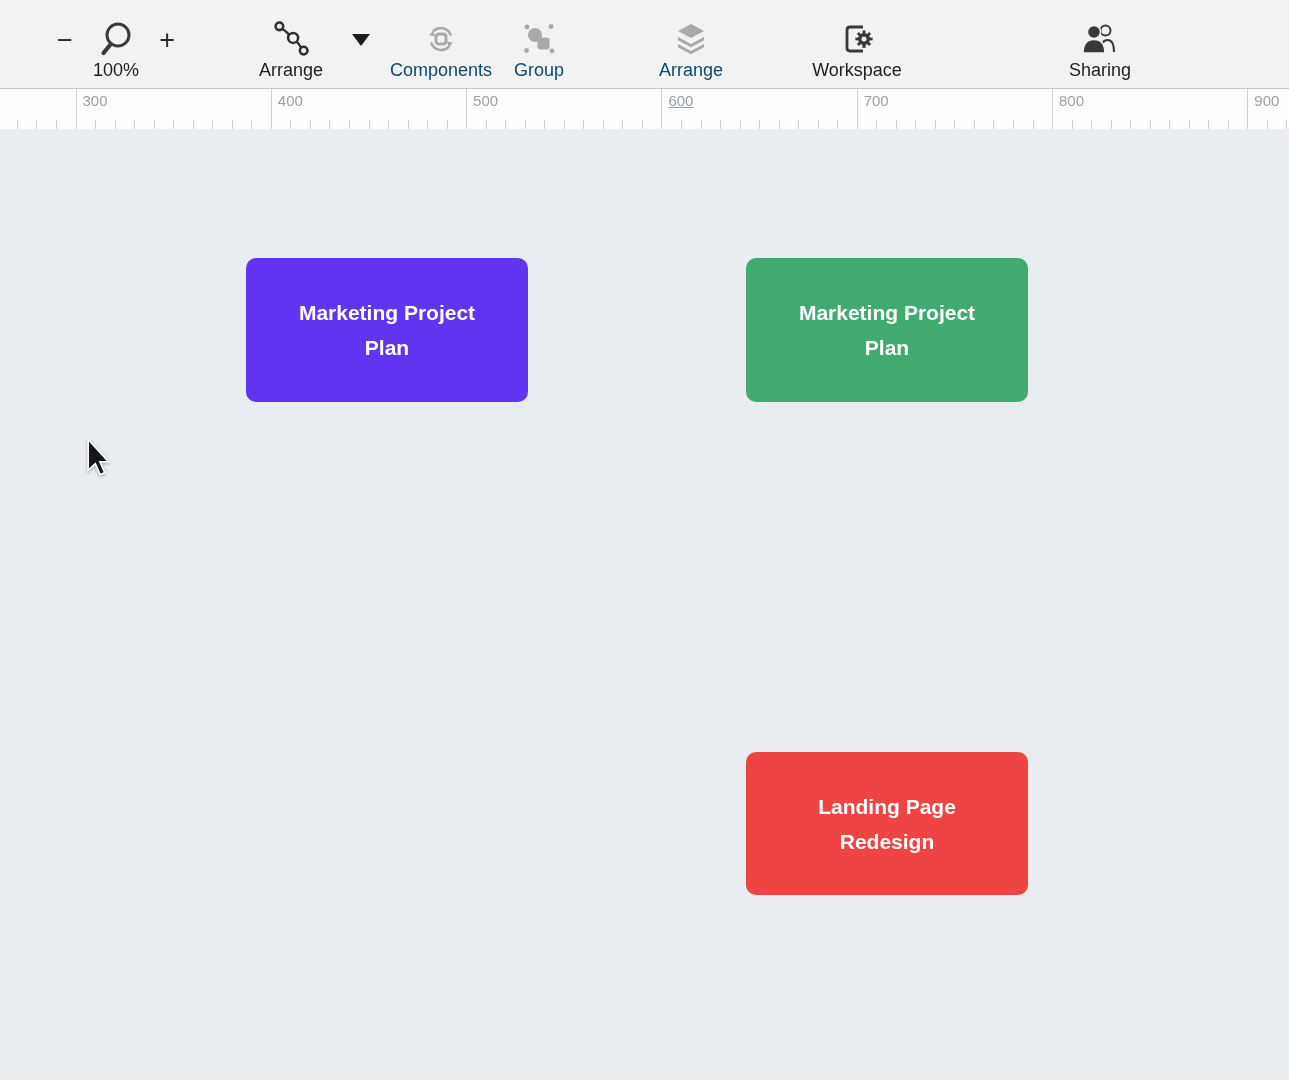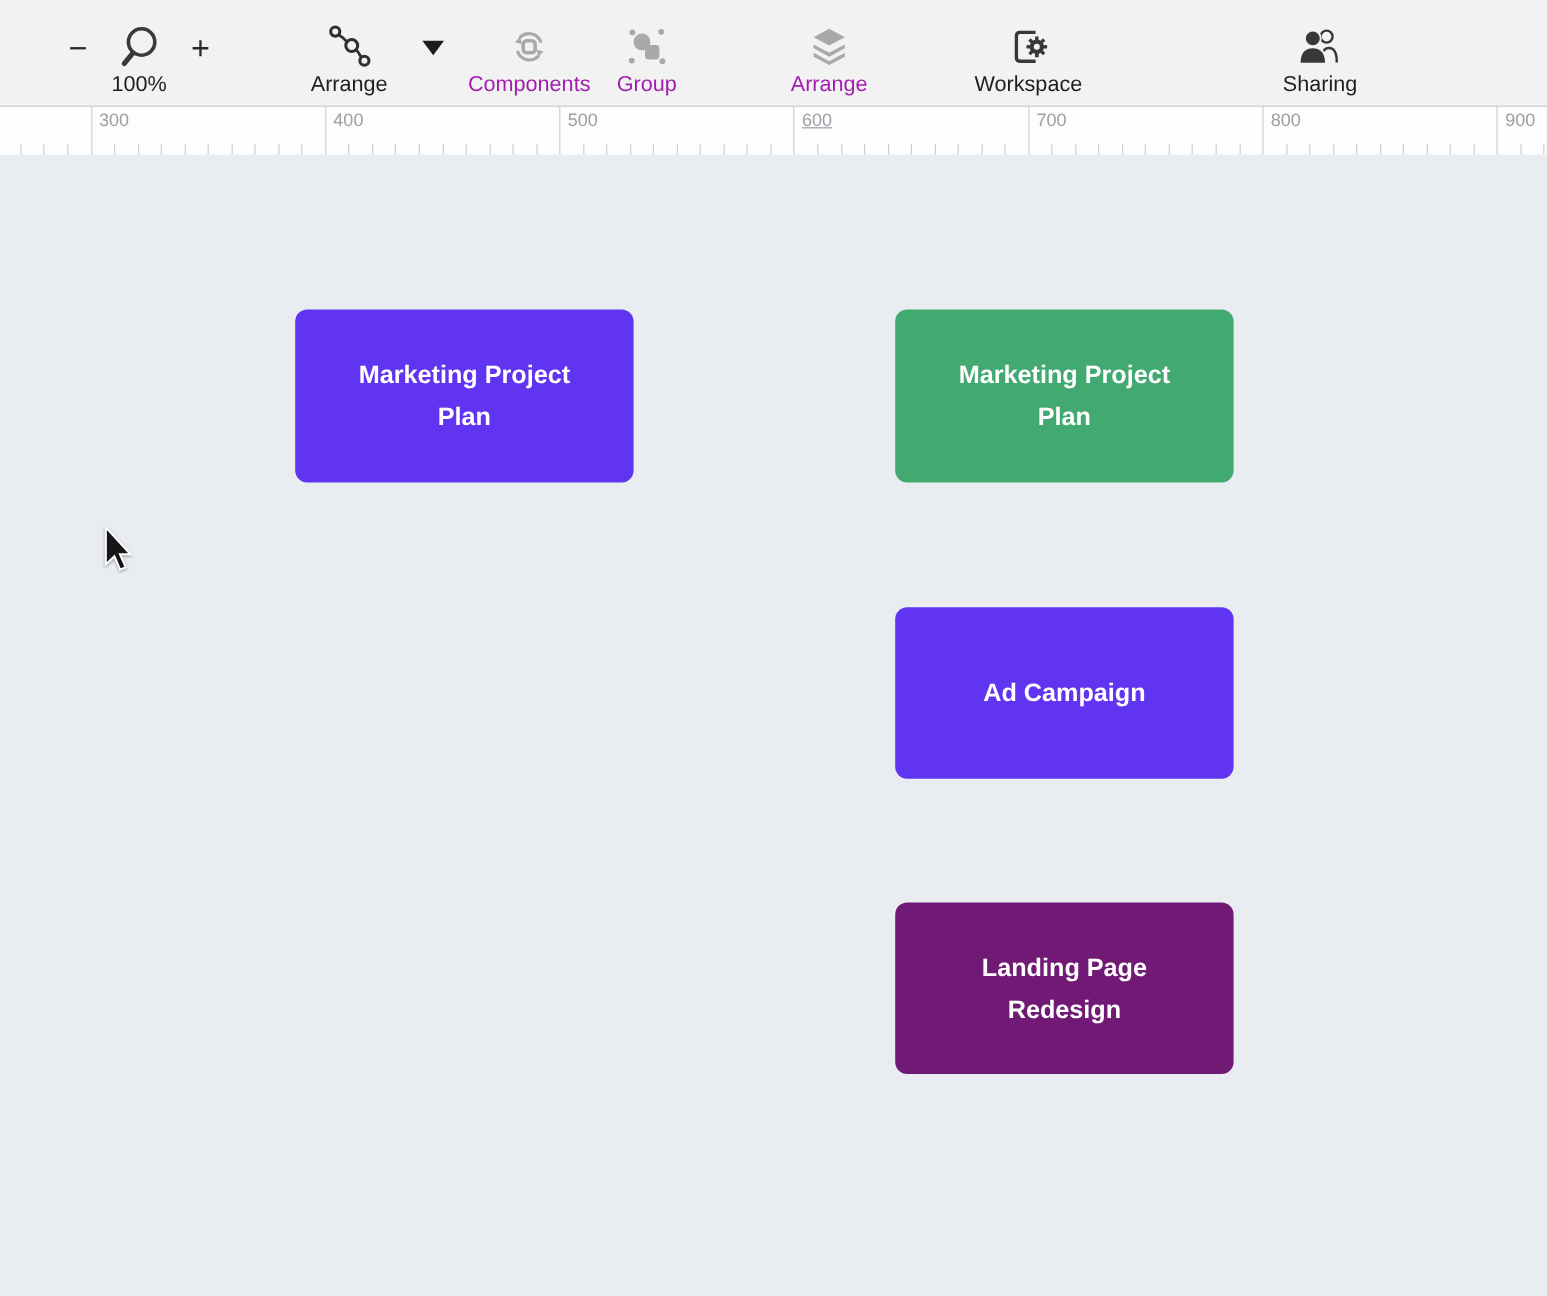--- a/index.html
+++ b/index.html
@@ -15,21 +15,21 @@
     position:absolute;top:0;left:0;width:100%;height:88px;
     background:#f2f2f2;
   }
   .tbtn{
     position:absolute;top:0;height:88px;
     display:flex;flex-direction:column;align-items:center;justify-content:flex-end;
     padding-bottom:8px;box-sizing:border-box;cursor:pointer;
   }
   .tbicon{height:42px;display:flex;align-items:center;justify-content:center;margin-bottom:1px;}
   .tblabel{font-size:18px;color:#1e1e1e;white-space:nowrap;line-height:19px;}
-  .disabled .tblabel{color:#a21caf;}
+  .disabled .tblabel{color:#0c4a6e;}
 
   .zoomgrp{position:absolute;top:0;left:52px;width:128px;height:88px;
     display:flex;flex-direction:column;align-items:center;justify-content:flex-end;
     padding-bottom:8px;box-sizing:border-box;}
   .zoomrow{display:flex;align-items:center;justify-content:space-between;width:122px;height:42px;}
   .zsign{font-size:27px;font-weight:500;color:#2a2a2a;cursor:pointer;line-height:27px;padding:0 2px;}
 
   .caret{
     position:absolute;left:352px;top:34px;width:0;height:0;cursor:pointer;
     border-left:9px solid transparent;border-right:9px solid transparent;
@@ -248,25 +248,22 @@
   <div class="canvas">
 
     <div class="node" style="left: 246px; top: 129px; width: 282px; height: 144px; background: rgb(96, 52, 240);">
       <span class="ntext">Marketing Project Plan</span>
     </div>
 
     <div class="node" style="left: 746px; top: 129px; width: 282px; height: 144px; background: rgb(66, 170, 113);">
       <span class="ntext">Marketing Project Plan</span>
     </div>
 
-    <div class="node" style="left: 746px; top: 377px; width: 282px; height: 143px; background: rgb(96, 52, 240);">
-      <span class="ntext">Ad Campaign</span>
-    </div>
-
-    <div class="node" style="left: 746px; top: 623px; width: 282px; height: 143px; background: #701a75;">
+
+    <div class="node" style="left: 746px; top: 623px; width: 282px; height: 143px; background: #ef4444;">
       <span class="ntext">Landing Page Redesign</span>
     </div>
 
   </div>
 
   <svg class="cursor" width="26" height="42" viewBox="0 0 24 38">
     <path d="M2,1 L2,29.5 L8.6,23.3 L13,33.5 L17.3,31.6 L12.9,21.6 L21,21.6 Z" fill="#161616" stroke="#ffffff" stroke-width="1.6" stroke-linejoin="miter"></path>
   </svg>
 
 </div>

